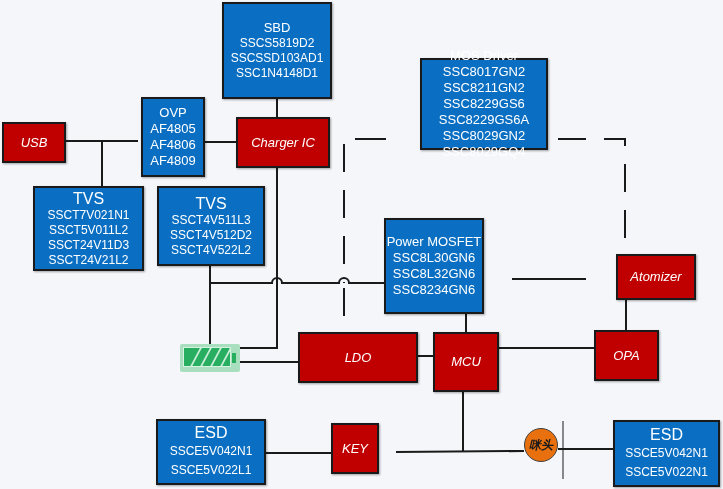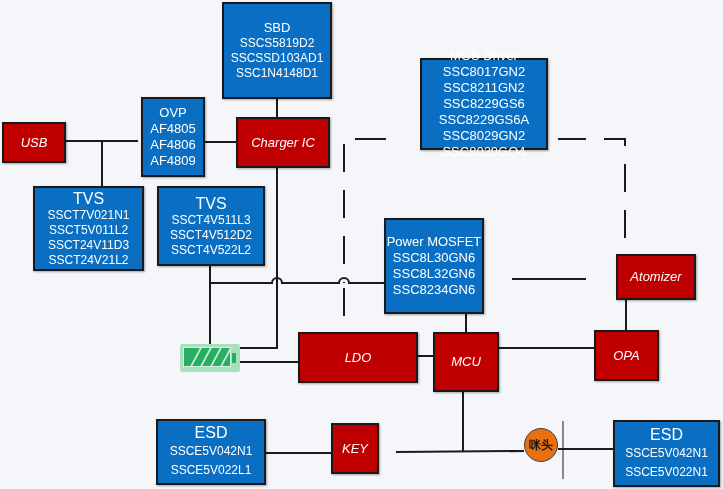--- a/index.html
+++ b/index.html
@@ -39,20 +39,21 @@
   #battery .stripe {
     position: absolute; top: -2px; width: 2px; height: 26px; background: #c9eed7;
     transform: skewX(-28deg);
   }
   #connector {
     position: absolute; left: 524px; top: 428px; width: 34px; height: 34px;
     border-radius: 50%; background: #e8700e; border: 1px solid #444; box-sizing: border-box;
     display: flex; align-items: center; justify-content: center;
     font-size: 12px; font-weight: bold; color: #1a1a1a;
     font-family: "DejaVu Sans", sans-serif;
+    font-style: italic;
   }
 </style>
 </head>
 <body>
 
 <svg id="wires" width="723" height="489">
   <g stroke="#1a1a1a" stroke-width="2" fill="none">
 
     <line x1="66" y1="141" x2="138" y2="141"></line>
 

